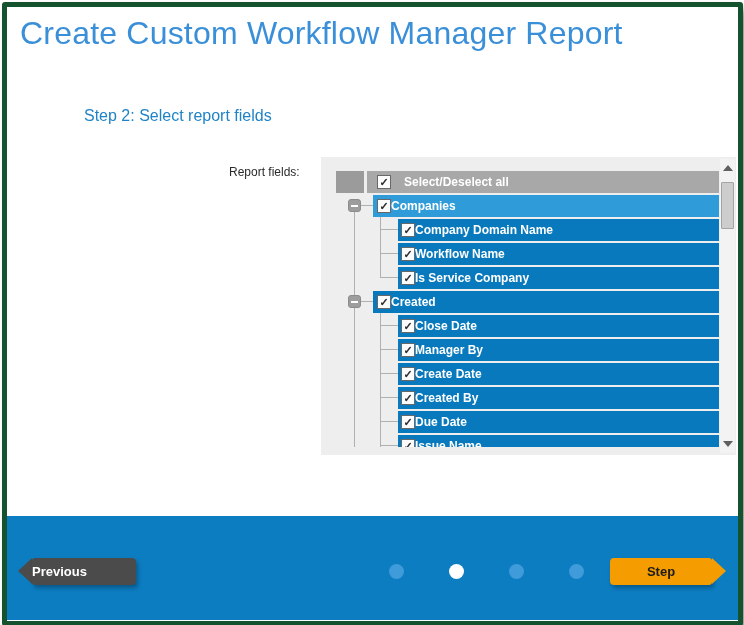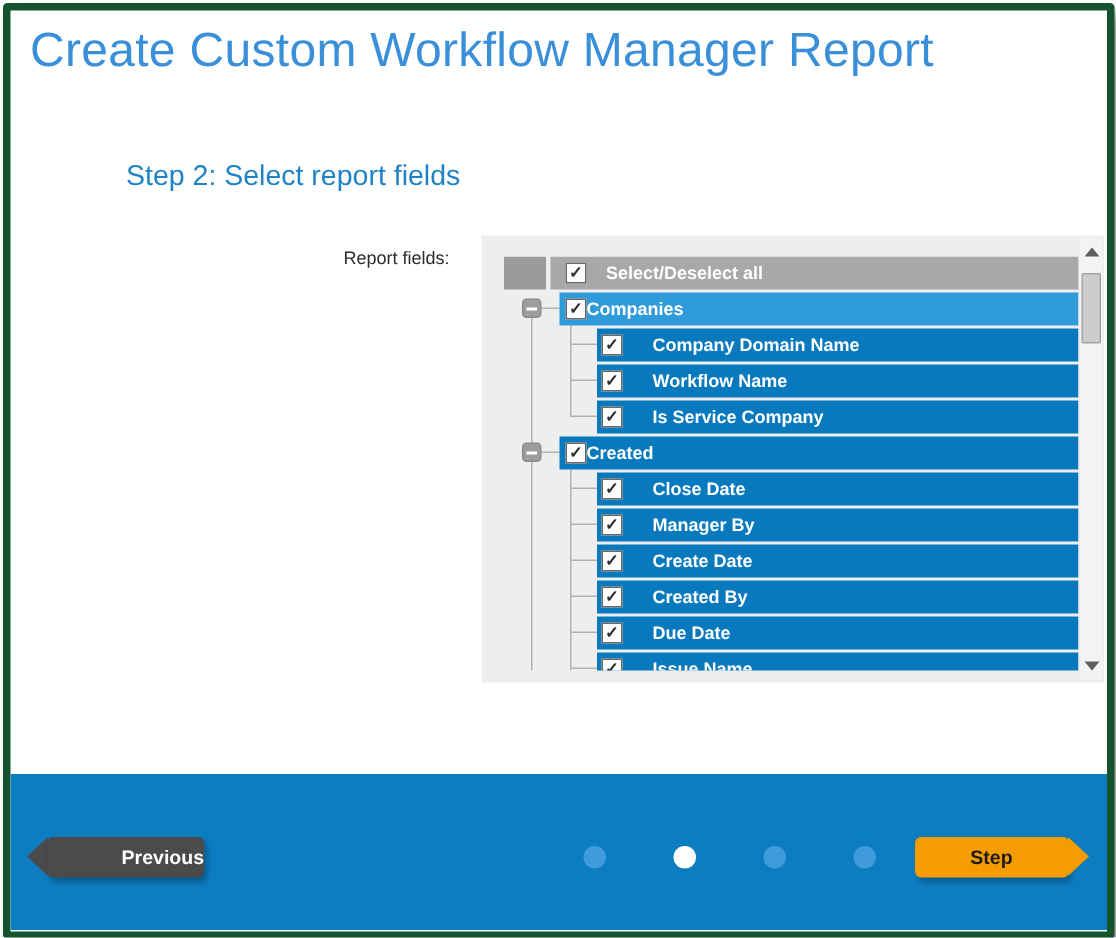--- a/index.html
+++ b/index.html
@@ -14,21 +14,21 @@
     box-shadow:5px 6px 9px -1px rgba(0,0,0,0.45);
     overflow:hidden;
   }
   .page-title{
     position:absolute;left:13px;top:8px;
     font-size:32px;font-weight:300;letter-spacing:0.2px;
     color:var(--title-blue,#3a8fd9);white-space:nowrap;
   }
   .step-heading{
     position:absolute;left:77px;top:100px;
-    font-size:19px;font-weight:300;
+    font-size:16px;font-weight:300;
     color:var(--heading-blue,#1f83c6);white-space:nowrap;
   }
   .report-label{
     position:absolute;left:222px;top:158px;
     font-size:12px;color:#2b2b2b;
   }
   
   .listbox{
     position:absolute;left:314px;top:150px;width:415px;height:298px;
     background:#eeeeee;
@@ -54,21 +54,21 @@
     width:12px;height:12px;background:#fcfcfc;border:1px solid #686868;
     display:flex;align-items:center;justify-content:center;flex:0 0 auto;
     font-size:11px;line-height:11px;font-weight:700;color:#2e2e2e;
   }
   .bar.gray  .cb{margin-left:10px;}
   .bar.group .cb{margin-left:4px;}
   .bar.child .cb{margin-left:3px;}
   .rowlabel{white-space:nowrap;}
   .bar.gray  .rowlabel{margin-left:13px;}
   .bar.group .rowlabel{}
-  .bar.child .rowlabel{margin-left:20px;}
+  .bar.child .rowlabel{}
   .minus{
     position:absolute;left:12px;top:4px;width:13px;height:13px;
     background:#9d9d9d;border:1px solid #8b8b8b;border-radius:3px;
     box-sizing:border-box;z-index:2;
   }
   .minus::after{
     content:"";position:absolute;left:2px;top:5px;width:7px;height:1.6px;
     background:#ffffff;
   }
   .tline{position:absolute;background:#b0b0b0;z-index:0;}
@@ -86,21 +86,21 @@
   }
   
   .footer{
     position:absolute;left:0;top:509px;width:100%;height:104px;
     background:var(--footer-blue,#0d7dc2);
   }
   .btn-prev-body{
     position:absolute;left:25px;top:42px;width:104px;height:27px;
     background:var(--prev-button-gray,#4b4b4b);
     border-radius:3px 4px 4px 3px;
-    display:flex;align-items:center;justify-content:flex-end;
+    display:flex;align-items:center;justify-content:flex-start;
     color:#ffffff;font-size:13px;font-weight:700;
     box-shadow:2px 3px 4px rgba(0,0,0,0.3);cursor:pointer;
   }
   .btn-prev-tip{
     position:absolute;left:11px;top:42px;width:0;height:0;
     border-top:13.5px solid transparent;border-bottom:13.5px solid transparent;
     border-right:14px solid var(--prev-button-gray,#4b4b4b);
   }
   .btn-next-body{
     position:absolute;left:603px;top:42px;width:102px;height:27px;

